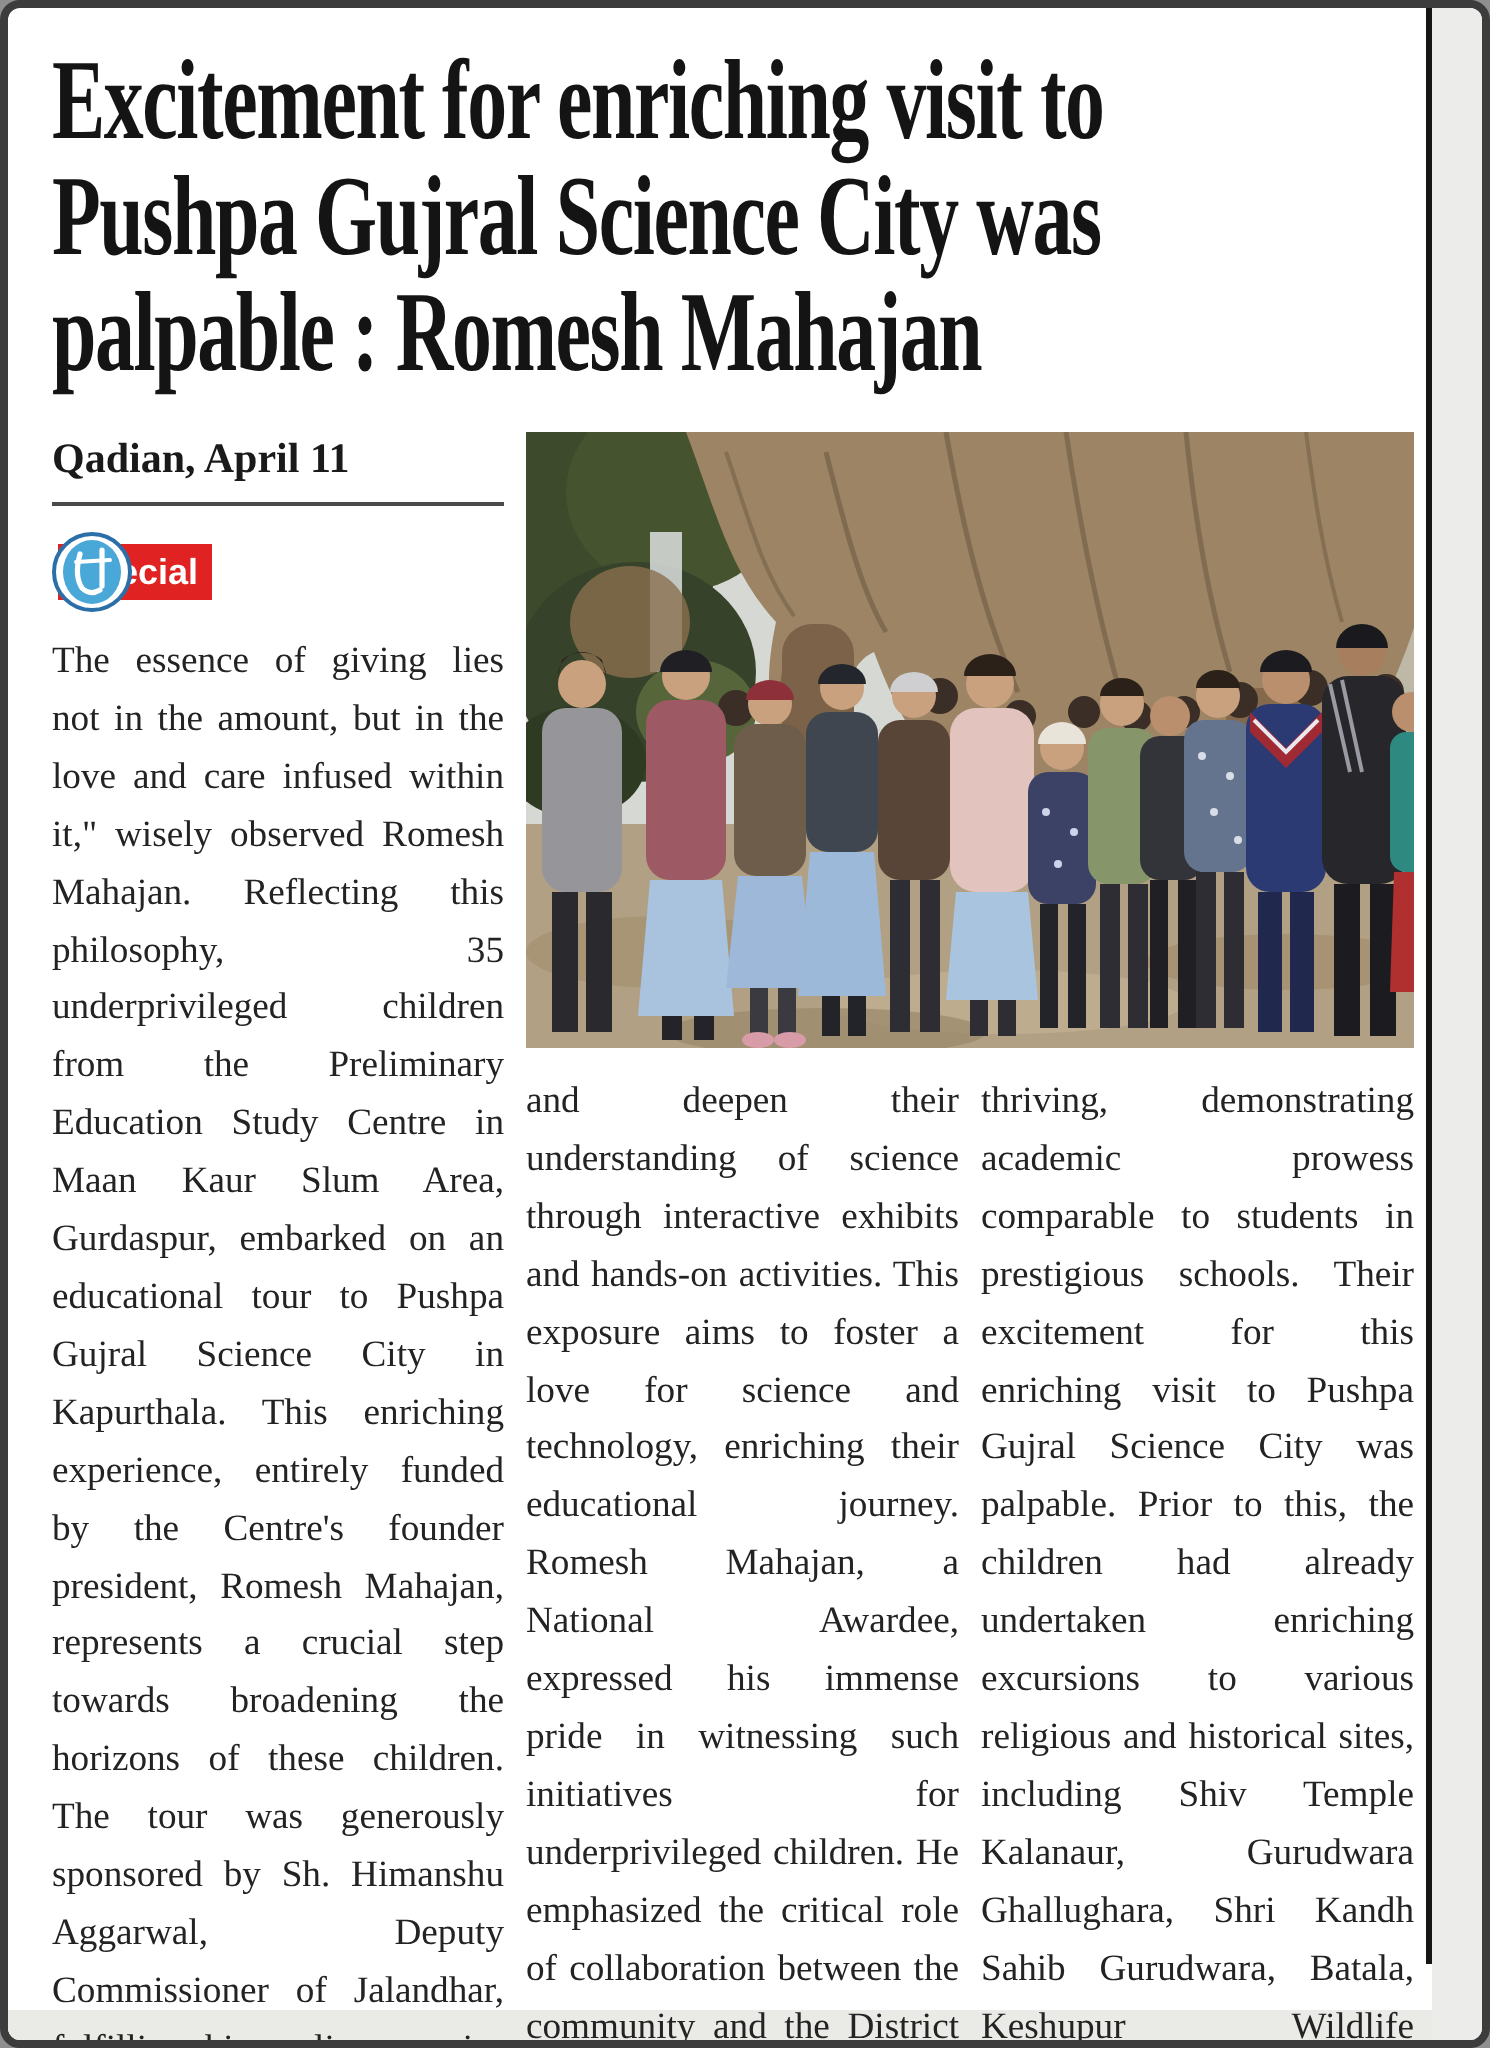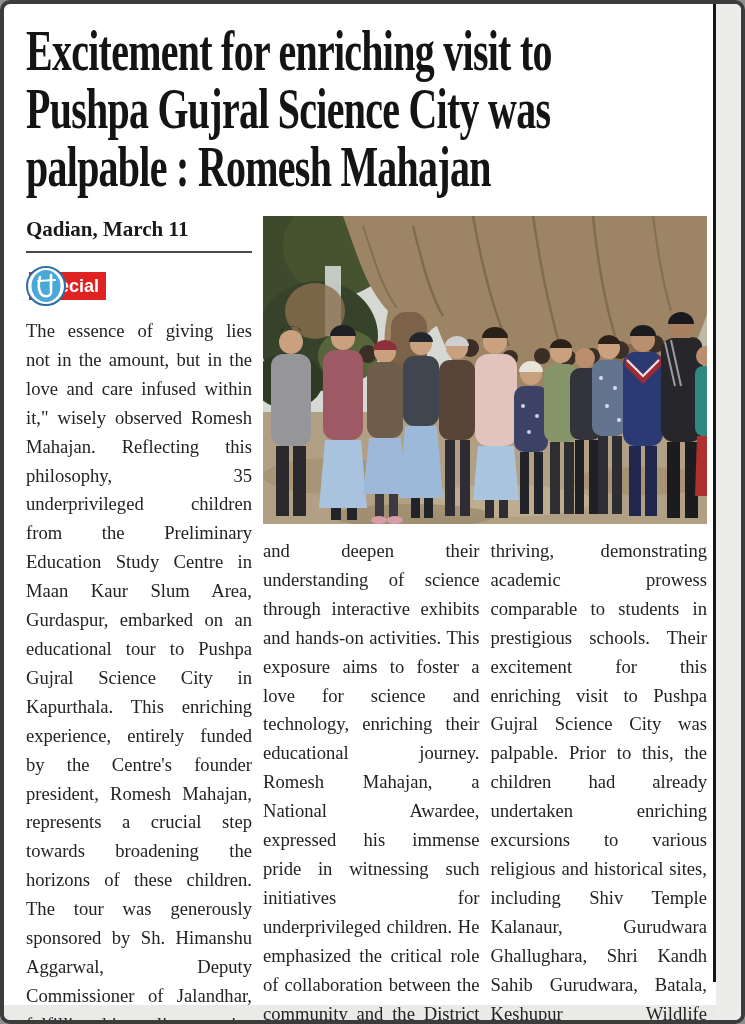--- a/index.html
+++ b/index.html
@@ -81,21 +81,21 @@
 
     <div class="headline">
       <div class="headline-line">Excitement for enriching visit to</div>
       <div class="headline-line">Pushpa Gujral Science City was</div>
       <div class="headline-line">palpable : Romesh Mahajan</div>
     </div>
 
     <div class="article">
 
       <div class="col-left">
-        <div class="dateline">Qadian, March 11</div>
+        <div class="dateline">Qadian, April 11</div>
         <div class="date-rule"></div>
 
         <div class="masthead">
           <div class="mast-badge">Special</div>
           <svg class="mast-circle" viewBox="0 0 40 40">
             <circle cx="20" cy="20" r="19" fill="#ffffff" stroke="#2b6fa8" stroke-width="2"></circle>
             <ellipse cx="20" cy="20" rx="14.5" ry="16" fill="#49a8d8"></ellipse>
             <path d="M 14 11 Q 11 22 15 28 Q 19 32 24 29" fill="none" stroke="#ffffff" stroke-width="2.6" stroke-linecap="round"></path>
             <path d="M 25 9 L 25 27" fill="none" stroke="#ffffff" stroke-width="2.6" stroke-linecap="round"></path>
             <path d="M 12 15 L 29 14" fill="none" stroke="#ffffff" stroke-width="2" stroke-linecap="round"></path>

